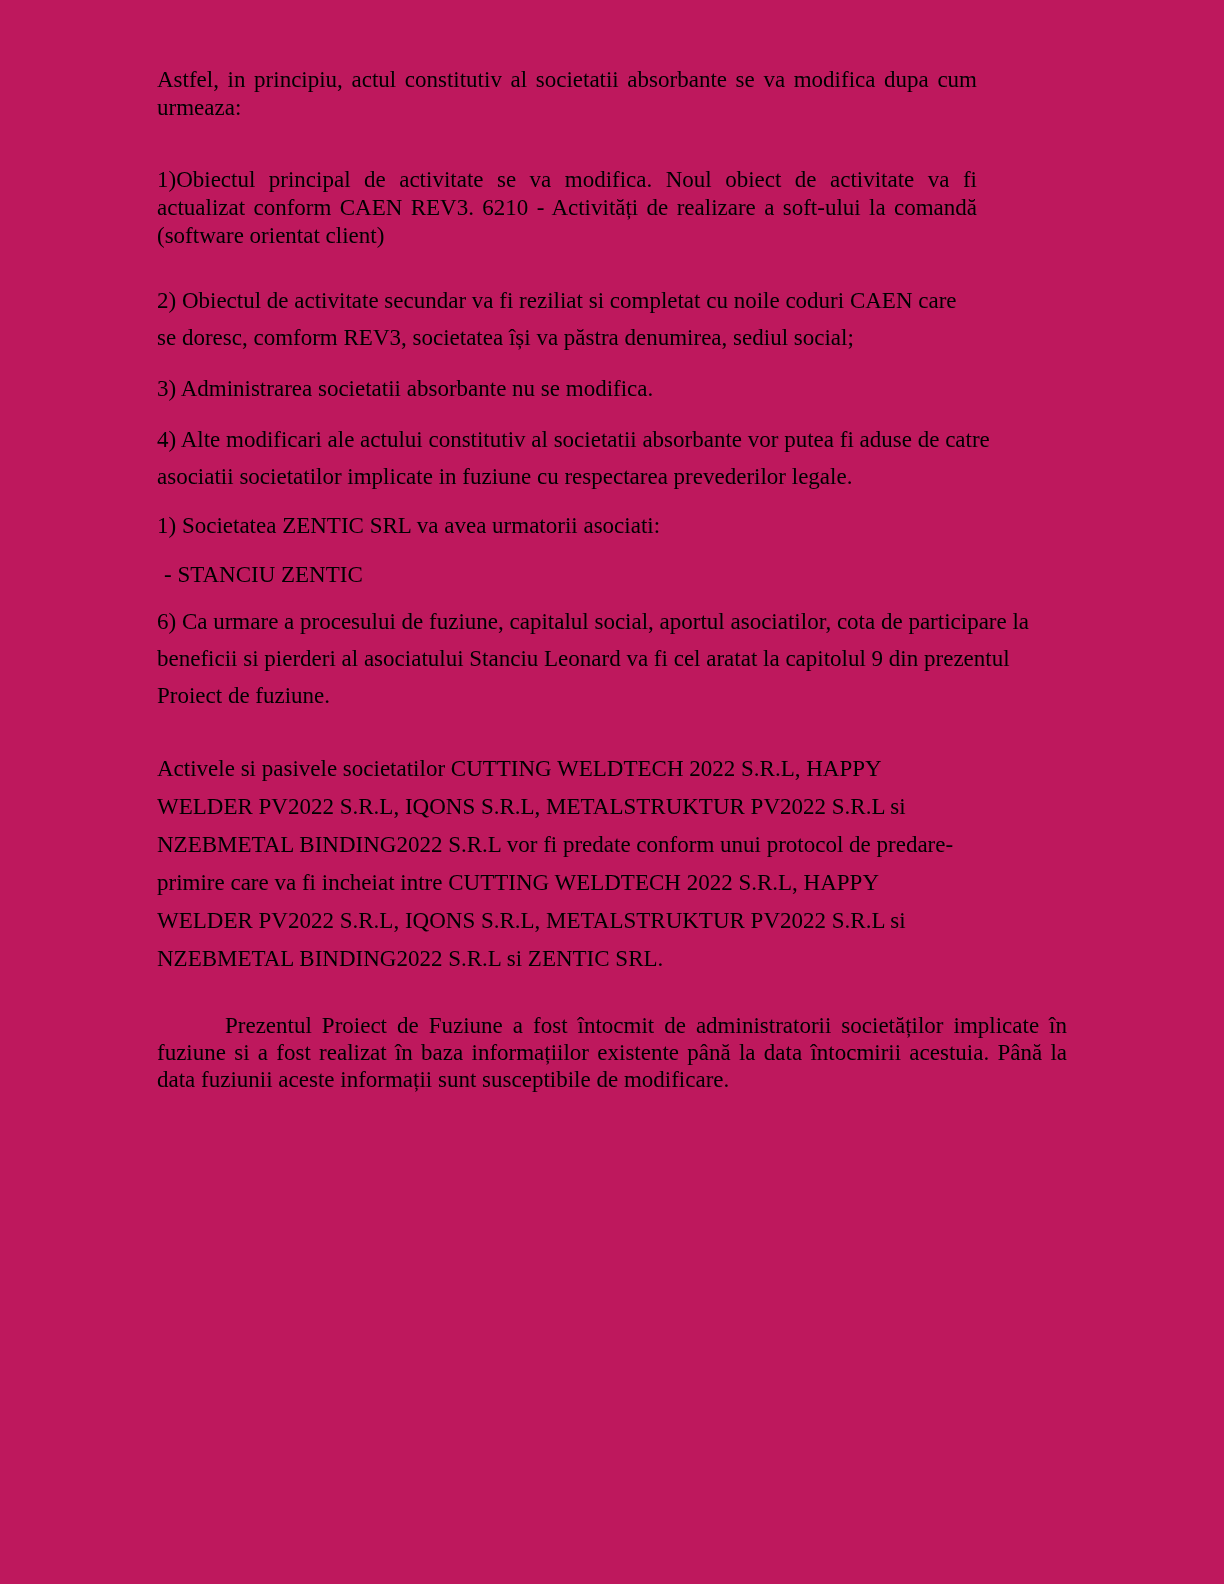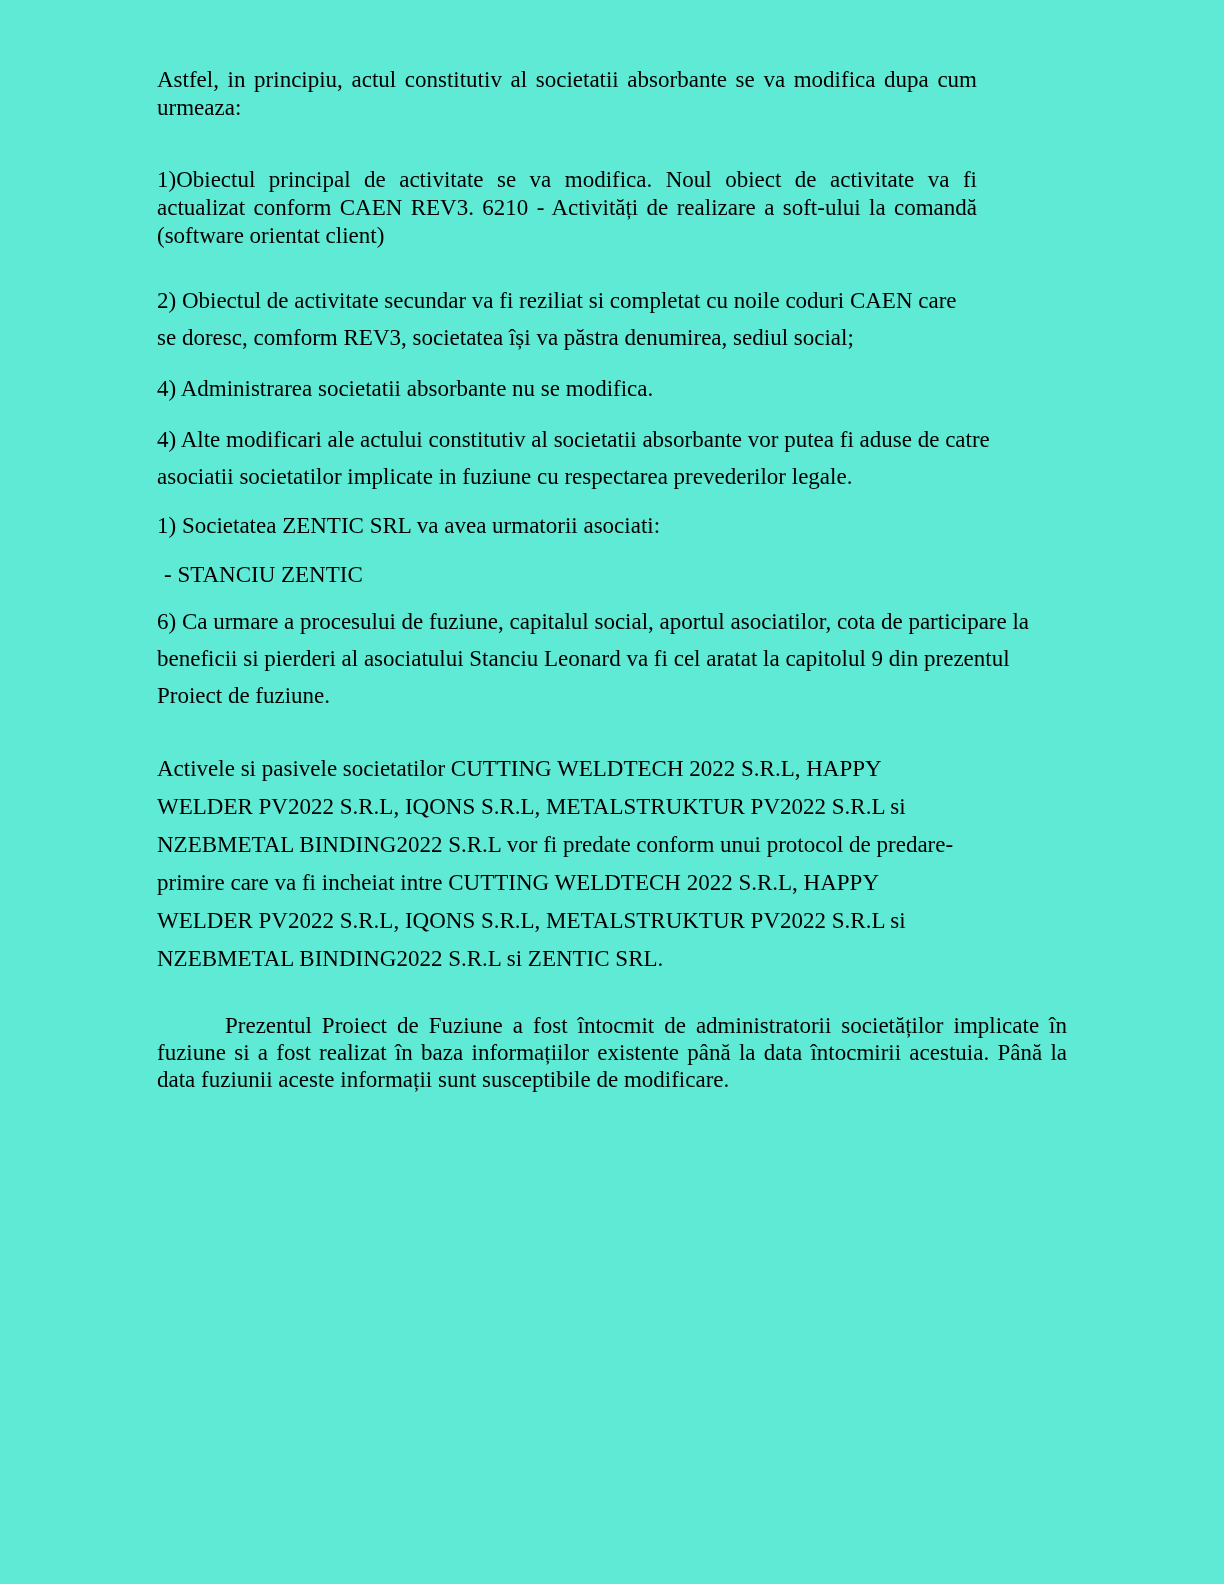--- a/index.html
+++ b/index.html
@@ -4,21 +4,21 @@
 <style>
   html, body {
     margin: 0;
     padding: 0;
     background: #ffffff;
   }
   .page {
     position: relative;
     width: 1224px;
     height: 1584px;
-    background: #5eead4;
+    background: #be185d;
     box-sizing: border-box;
     padding: 66px 157px 0 157px;
     font-family: "Liberation Serif", "DejaVu Serif", serif;
     font-size: 23px;
     color: #000000;
     overflow: hidden;
   }
   .page p {
     margin: 0;
   }
@@ -51,21 +51,21 @@
 <body>
 
 <div class="page">
 
   <p class="para-intro lh-single justify narrow">Astfel, in principiu, actul constitutiv al societatii absorbante se va modifica dupa cum urmeaza:</p>
 
   <p class="para-item1 lh-single justify narrow">1)Obiectul principal de activitate se va modifica. Noul obiect de activitate va fi actualizat conform CAEN REV3. 6210 - Activități de realizare a soft-ului la comandă (software orientat client)</p>
 
   <p class="para-item2 lh-wide narrow">2) Obiectul de activitate secundar va fi reziliat si completat cu noile coduri CAEN care se doresc, comform REV3, societatea își va păstra denumirea, sediul social;</p>
 
-  <p class="para-item3 lh-wide">4) Administrarea societatii absorbante nu se modifica.</p>
+  <p class="para-item3 lh-wide">3) Administrarea societatii absorbante nu se modifica.</p>
 
   <p class="para-item4 lh-wide">4) Alte modificari ale actului constitutiv al societatii absorbante vor putea fi aduse de catre asociatii societatilor implicate in fuziune cu respectarea prevederilor legale.</p>
 
   <p class="para-item5 lh-wide">1) Societatea ZENTIC SRL va avea urmatorii asociati:</p>
 
   <p class="para-associate lh-wide">- STANCIU ZENTIC</p>
 
   <p class="para-item6 lh-wide">6) Ca urmare a procesului de fuziune, capitalul social, aportul asociatilor, cota de participare la beneficii si pierderi al asociatului Stanciu Leonard va fi cel aratat la capitolul 9 din prezentul Proiect de fuziune.</p>
 
   <p class="para-assets lh-wider narrow">Activele si pasivele societatilor CUTTING WELDTECH 2022 S.R.L, HAPPY WELDER PV2022 S.R.L, IQONS S.R.L, METALSTRUKTUR PV2022 S.R.L si NZEBMETAL BINDING2022 S.R.L vor fi predate conform unui protocol de predare-primire care va fi incheiat intre CUTTING WELDTECH 2022 S.R.L, HAPPY WELDER PV2022 S.R.L, IQONS S.R.L, METALSTRUKTUR PV2022 S.R.L si NZEBMETAL BINDING2022 S.R.L si ZENTIC SRL.</p>

